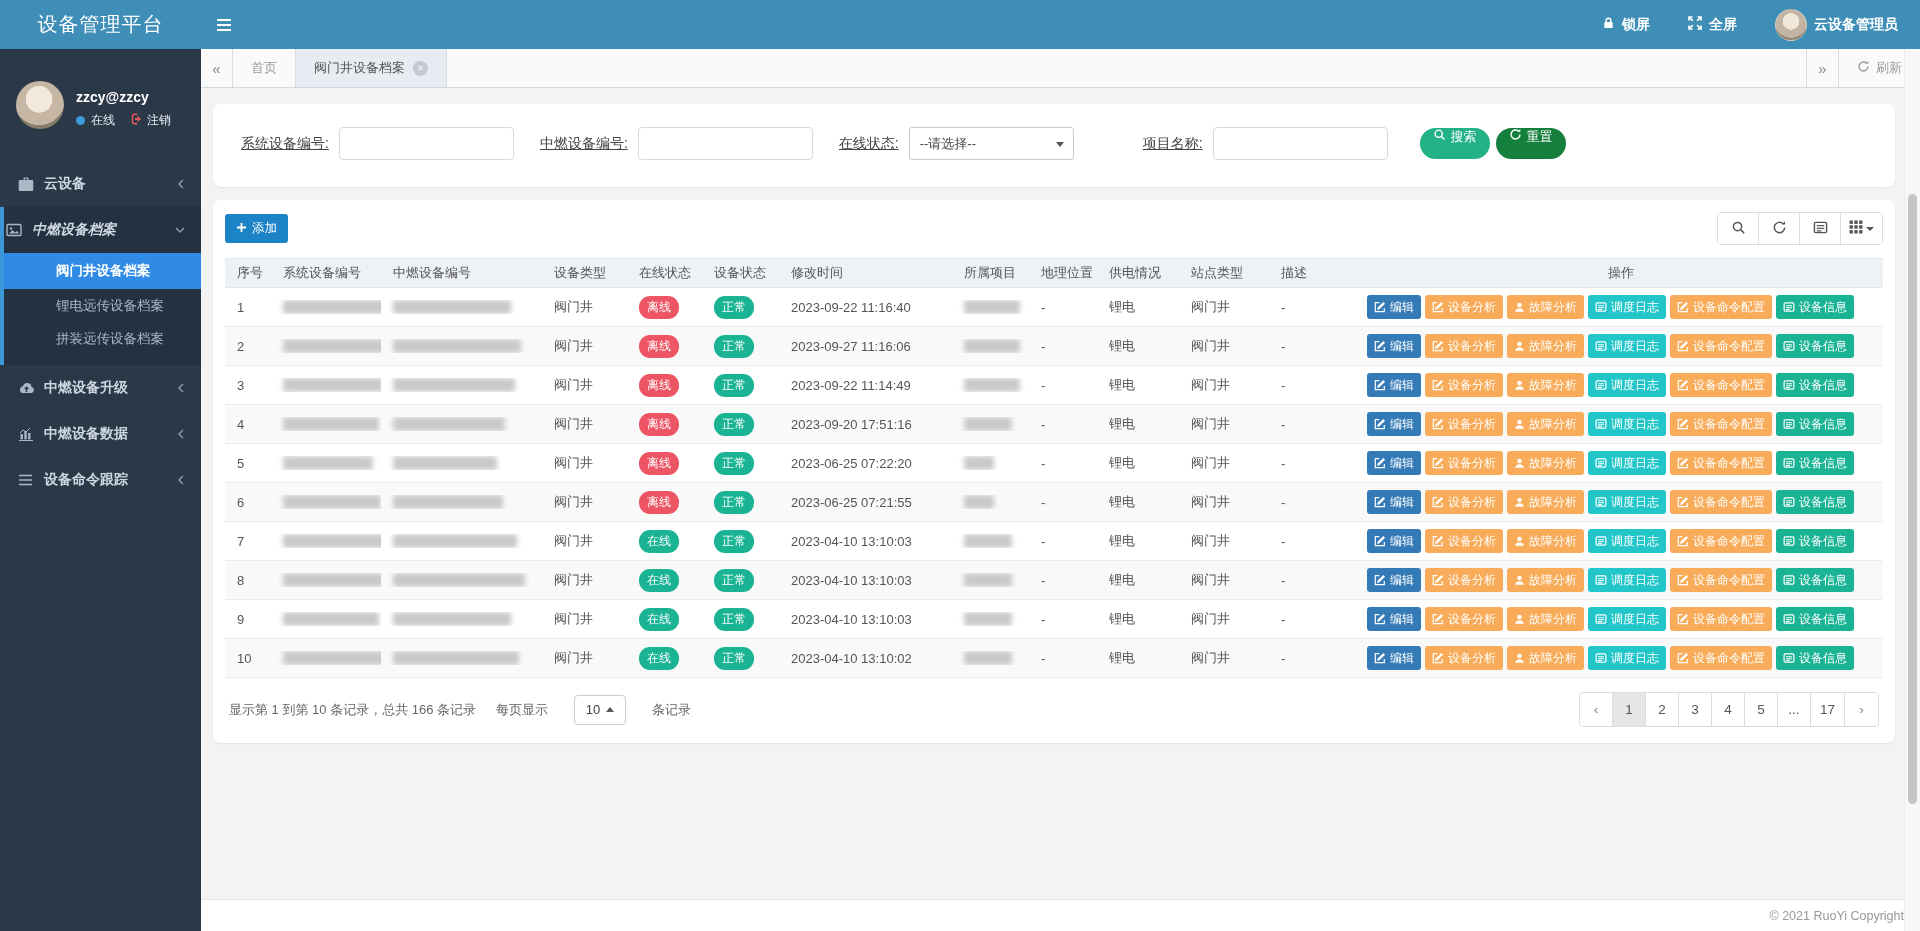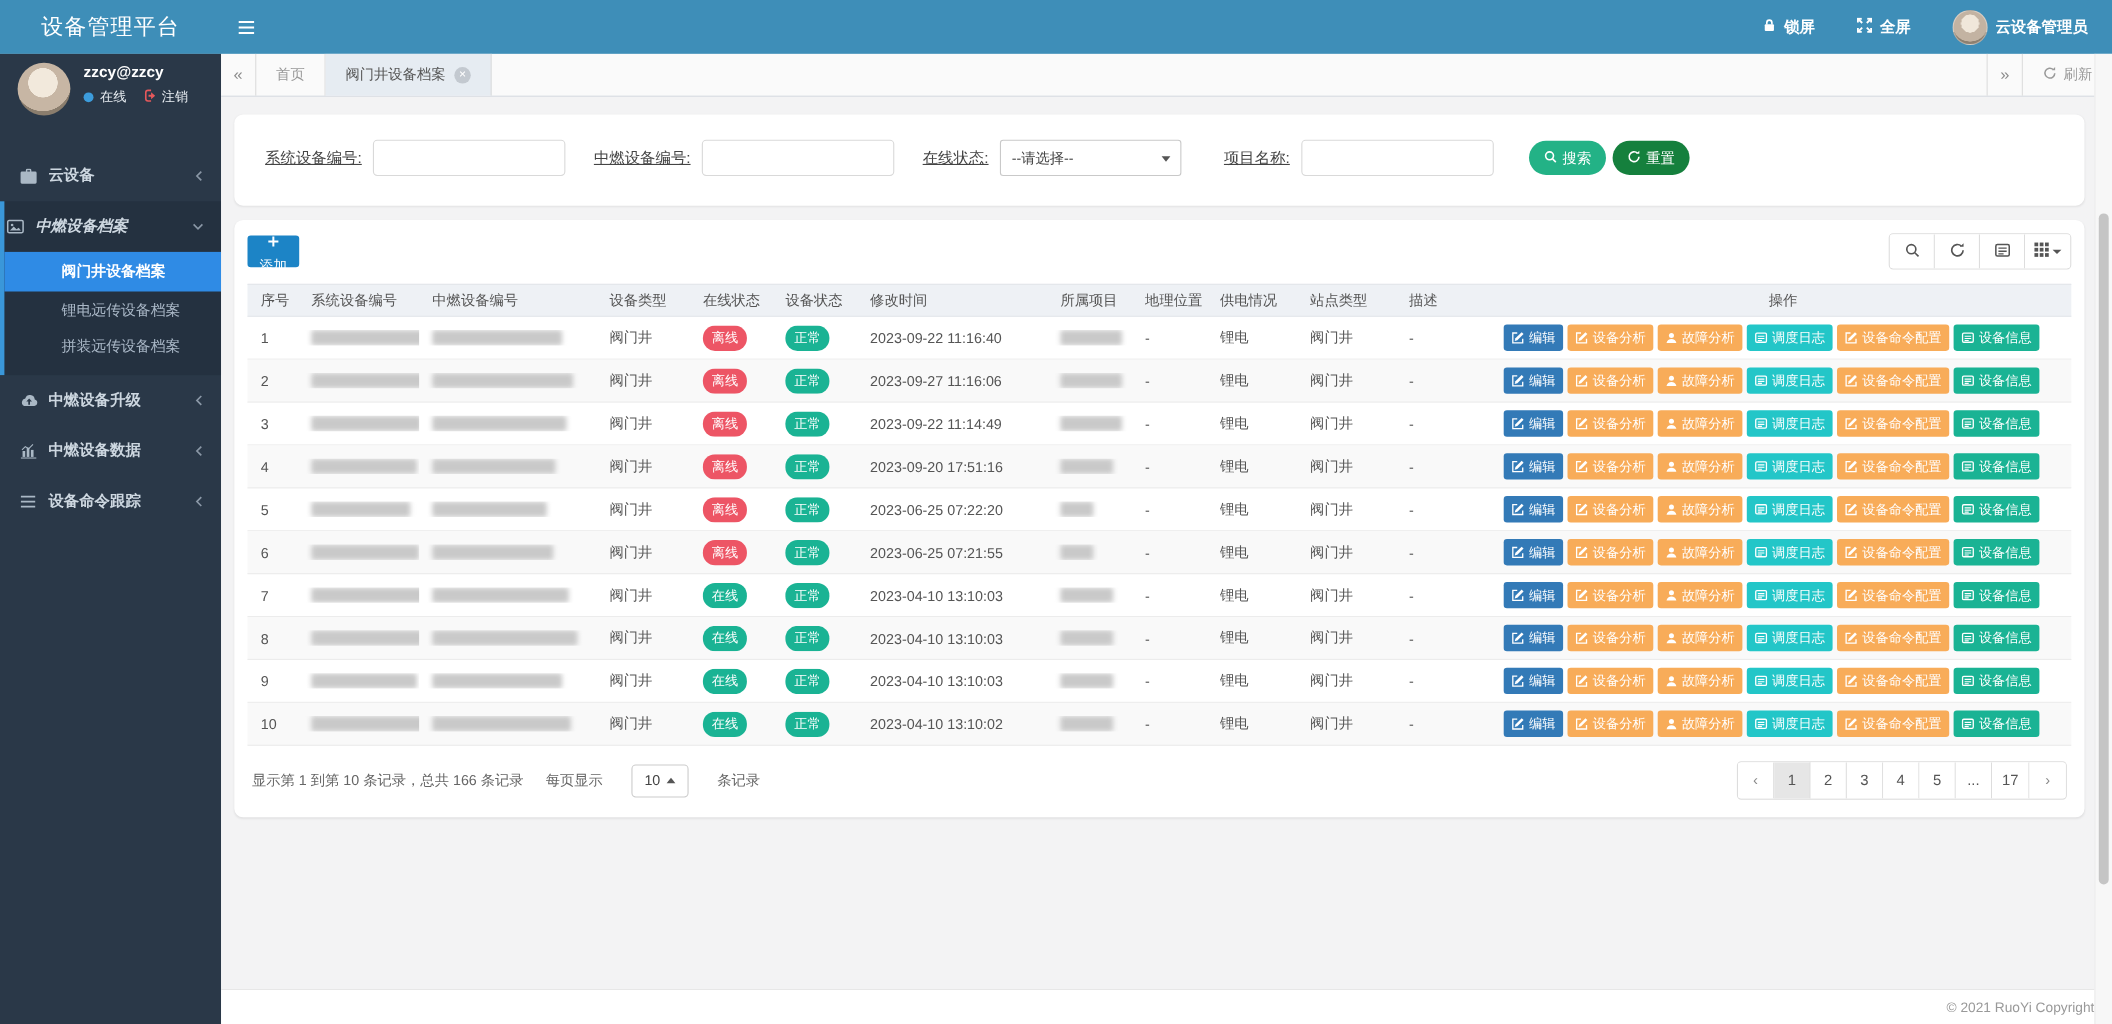--- a/index.html
+++ b/index.html
@@ -15,21 +15,21 @@
   .top-actions { display:flex; align-items:center; gap:38px; padding-right:22px; }
   .top-item { display:flex; align-items:center; gap:7px; font-size:14px; font-weight:bold; cursor:pointer; }
   .avatar-sm { width:32px; height:32px; border-radius:50%; background:radial-gradient(circle at 50% 38%, #f0e7da 0 34%, #c3b3a2 35% 68%, #8d8070 69%); border:1px solid rgba(255,255,255,.35); }
 
   
   .layout { display:flex; height:882px; }
   .sidebar { width:201px; background:#2a3848; flex:none; display:flex; flex-direction:column; }
   .main { flex:1; display:flex; flex-direction:column; min-width:0; }
 
   
-  .user-panel { display:flex; align-items:flex-start; gap:12px; padding:8px 14px 18px 16px; }
+  .user-panel { display:flex; align-items:flex-end; gap:12px; padding:32px 14px 18px 16px; }
   .avatar-lg { width:48px; height:48px; border-radius:50%; flex:none; background:radial-gradient(circle at 48% 38%, #f2e9dc 0 34%, #c7b6a4 35% 66%, #8a7d6d 67%); }
   .user-meta { display:flex; flex-direction:column; gap:7px; }
   .user-name { color:#fff; font-size:14px; font-weight:bold; }
   .user-status { display:flex; align-items:center; gap:6px; font-size:12px; color:#e9eef3; }
   .dot { width:9px; height:9px; border-radius:50%; background:#3c9cdc; display:inline-block; }
   .logout { display:flex; align-items:center; gap:5px; margin-left:8px; color:#e9eef3; cursor:pointer; }
   .logout svg { color:#e5585b; }
 
   .menu { margin-top:14px; }
   .menu-item { height:46px; display:flex; align-items:center; padding:0 16px 0 18px; color:#cdd7e0; font-size:14px; font-weight:bold; cursor:pointer; }
@@ -52,27 +52,27 @@
   
   .content { flex:1; background:#f3f3f4; padding:16px 25px 0 12px; display:flex; flex-direction:column; min-height:0; }
   .card { background:#fff; border-radius:8px; box-shadow:0 1px 2px rgba(0,0,0,.07); }
 
   .search-card { padding:23px 20px 27px 28px; display:flex; align-items:center; flex:none; }
   .field { display:flex; align-items:center; margin-right:26px; }
   .field label { font-size:14px; color:#444; margin-right:10px; white-space:nowrap;text-decoration:underline; }
   .field input { width:175px; height:33px; border:1px solid #d9d9d9; border-radius:4px; padding:0 8px; font-size:13px; color:#333; outline:none; }
   .select { width:165px; height:33px; border:1px solid #c9c9c9; border-radius:3px; background:#fff; display:flex; align-items:center; padding:0 10px; font-size:13px; color:#444; position:relative; cursor:pointer; }
   .select .caret { position:absolute; right:9px; top:14px; width:0; height:0; border-left:4px solid transparent; border-right:4px solid transparent; border-top:5px solid #555; }
-  .btn-pill { height:31px; border-radius:16px; border:none; color:#fff; font-size:13px; display:inline-flex; align-items:center; gap:5px; padding:0 13px; cursor:pointer; margin-left:6px; font-family:inherit; }
+  .btn-pill { height:31px; border-radius:16px; border:none; color:#fff; font-size:13px; display:inline-flex; align-items:flex-start; gap:5px; padding:0 13px; cursor:pointer; margin-left:6px; font-family:inherit; }
   .btn-search { background:#23b286; }
   .btn-reset { background:#15803d; }
 
   .table-card { margin-top:13px; padding:12px 12px 16px 12px; flex:none; }
   .table-toolbar { display:flex; align-items:center; margin-bottom:13px; }
-  .btn-add { height:29px; background:#1c84c6; border:none; border-radius:3px; color:#fff; font-size:12.5px; display:inline-flex; align-items:center; gap:5px; padding:0 11px; cursor:pointer; font-family:inherit;flex-direction:column; }
+  .btn-add { height:29px; background:#1c84c6; border:none; border-radius:3px; color:#fff; font-size:12.5px; display:inline-flex; align-items:center; gap:5px; padding:0 11px; cursor:pointer; font-family:inherit; }
   .icon-group { margin-left:auto; display:flex; border:1px solid #ddd; border-radius:4px; overflow:hidden; }
   .icon-btn { width:41px; height:31px; background:#fff; border:none; border-right:1px solid #ddd; display:flex; align-items:center; justify-content:center; color:#555; cursor:pointer; gap:3px; }
   .icon-btn:last-child { border-right:none; }
 
   .grid-row { display:grid; grid-template-columns:46px 110px 161px 85px 75px 77px 173px 77px 68px 82px 90px 90px 1fr; align-items:center; }
   .thead { background:#eef1f5; border-top:1px solid #e3e6ea; border-bottom:1px solid #e3e6ea; height:30px; }
   .th { font-size:13px; color:#555; padding-left:12px; white-space:nowrap; cursor:pointer; }
   .th.c12 { text-align:center; padding-left:0; }
   .tr { height:39px; border-bottom:1px solid #ececec; font-size:13px; color:#555; }
   .tr:nth-child(even) { background:#f9f9f9; }
@@ -296,21 +296,21 @@
             <label>中燃设备编号:</label>
             <input value="" style="">
           </div>
           <div class="field">
             <label>在线状态:</label>
             <div class="select">
               <span>--请选择--</span>
               <span class="caret"></span>
             </div>
           </div>
-          <div class="field" style="margin-left:13px;justify-content:center;">
+          <div class="field" style="margin-left:43px;justify-content:center;">
             <label>项目名称:</label>
             <input value="" style="">
           </div>
           <button class="btn-pill btn-search">
             <span>
               <svg width="13" height="13" viewBox="0 0 16 16">
                   <circle cx="7" cy="7" r="4.4" fill="none" stroke="#fff" stroke-width="1.8"></circle>
                   <path d="M10.4 10.4 14 14" stroke="#fff" stroke-width="1.8"></path>
                 </svg>
             </span>

